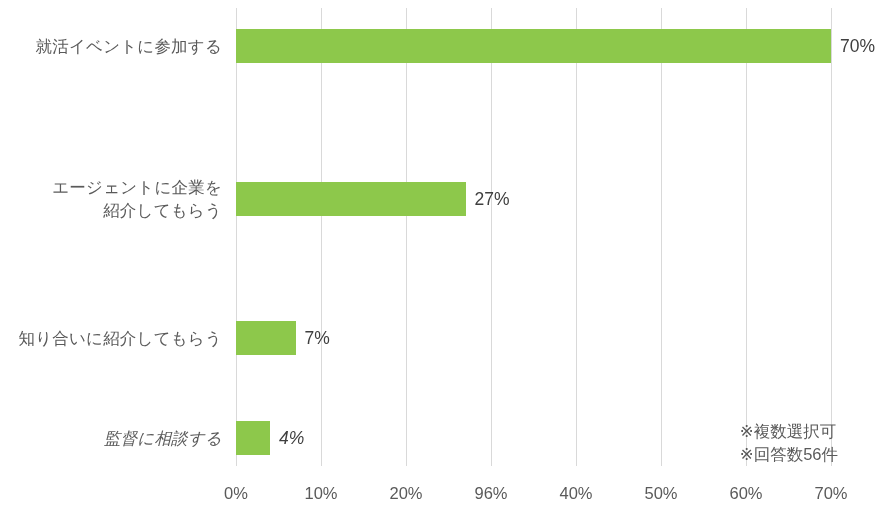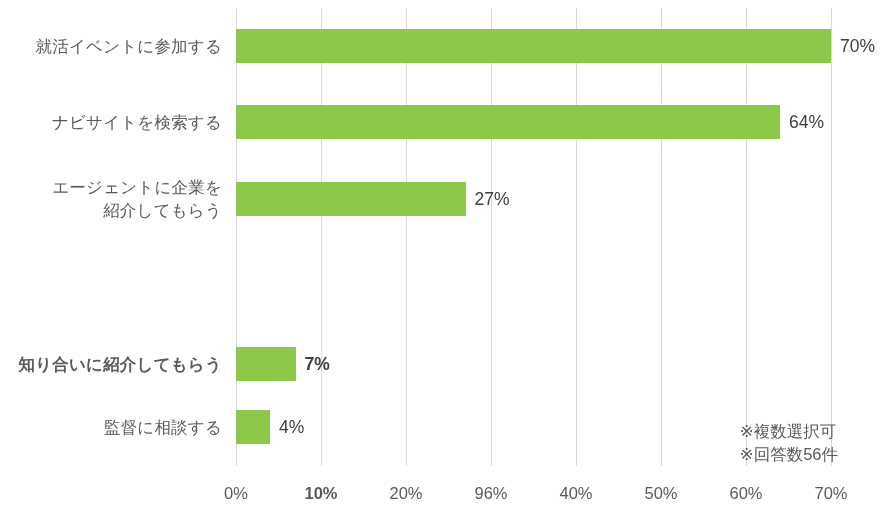--- a/index.html
+++ b/index.html
@@ -142,59 +142,52 @@
   <div class="rows">
 
     <div class="row" style="top:0px;">
       <div class="cat-label">就活イベントに参加する</div>
       <div class="bar-wrap">
         <div class="bar" style="width: 595px; background: rgb(141, 200, 75);"></div>
         <div class="bar-value">70%</div>
       </div>
     </div>
 
-    <div class="row" style="top:76.33px;">
-      <div class="cat-label">ナビサイトを検索する</div>
-      <div class="bar-wrap">
-        <div class="bar" style="width: 544px; background: rgb(141, 200, 75);"></div>
-        <div class="bar-value">64%</div>
-      </div>
-    </div>
 
     <div class="row" style="top:152.66px;">
       <div class="cat-label">エージェントに企業を
 紹介してもらう</div>
       <div class="bar-wrap">
         <div class="bar" style="width: 229.5px; background: rgb(141, 200, 75);"></div>
         <div class="bar-value">27%</div>
       </div>
     </div>
 
 
-    <div class="row" style="top:318px;font-weight:bold;">
+    <div class="row" style="top:292px;">
       <div class="cat-label">知り合いに紹介してもらう</div>
       <div class="bar-wrap">
         <div class="bar" style="width: 59.5px; background: rgb(141, 200, 75);"></div>
         <div class="bar-value">7%</div>
       </div>
     </div>
 
-    <div class="row" style="top:381px;">
+    <div class="row" style="top:392px;font-style:italic;">
       <div class="cat-label">監督に相談する</div>
       <div class="bar-wrap">
         <div class="bar" style="width: 34px; background: rgb(141, 200, 75);"></div>
         <div class="bar-value">4%</div>
       </div>
     </div>
 
   </div>
 
   <div class="x-axis">
     <div class="x-tick" style="left:0px;">0%</div>
-    <div class="x-tick" style="left:85px;font-weight:bold;">10%</div>
+    <div class="x-tick" style="left:85px;">10%</div>
     <div class="x-tick" style="left:170px;">20%</div>
     <div class="x-tick" style="left:255px;">96%</div>
     <div class="x-tick" style="left:340px;">40%</div>
     <div class="x-tick" style="left:425px;">50%</div>
     <div class="x-tick" style="left:510px;">60%</div>
     <div class="x-tick" style="left:595px;">70%</div>
   </div>
 
   <div class="footnotes">
     <div class="footnote">※複数選択可</div>

